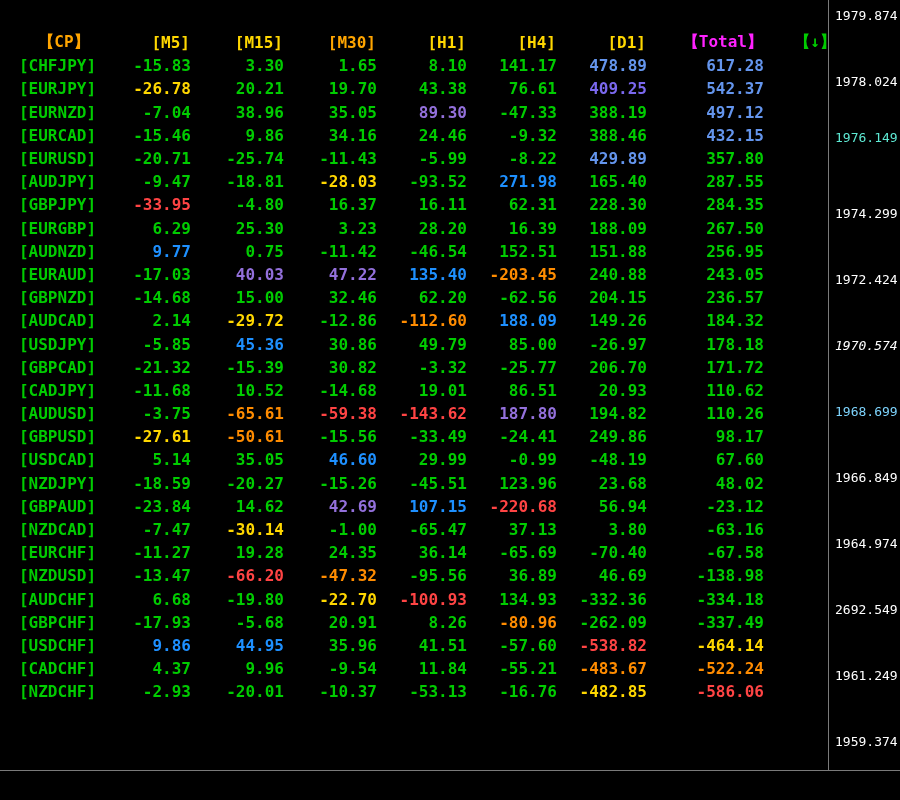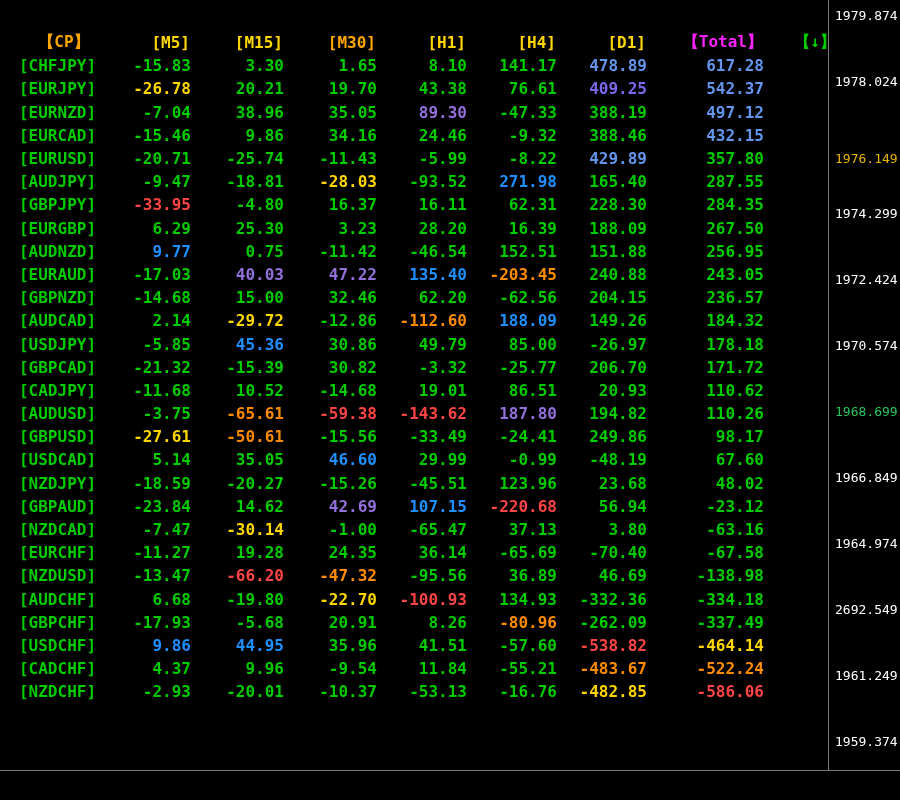--- a/index.html
+++ b/index.html
@@ -121,24 +121,24 @@
         <div class="row"><div class="cell pair" style="color: rgb(0, 204, 0);">[GBPCHF]</div><div class="cell" style="color: rgb(0, 204, 0);">-17.93</div><div class="cell" style="color: rgb(0, 204, 0);">-5.68</div><div class="cell" style="color: rgb(0, 204, 0);">20.91</div><div class="cell" style="color: rgb(0, 204, 0);">8.26</div><div class="cell" style="color: rgb(255, 140, 0);">-80.96</div><div class="cell" style="color: rgb(0, 204, 0);">-262.09</div><div class="cell" style="color: rgb(0, 204, 0);">-337.49</div></div>
         <div class="row"><div class="cell pair" style="color: rgb(0, 204, 0);">[USDCHF]</div><div class="cell" style="color: rgb(30, 144, 255);">9.86</div><div class="cell" style="color: rgb(30, 144, 255);">44.95</div><div class="cell" style="color: rgb(0, 204, 0);">35.96</div><div class="cell" style="color: rgb(0, 204, 0);">41.51</div><div class="cell" style="color: rgb(0, 204, 0);">-57.60</div><div class="cell" style="color: rgb(255, 68, 68);">-538.82</div><div class="cell" style="color: rgb(255, 215, 0);">-464.14</div></div>
         <div class="row"><div class="cell pair" style="color: rgb(0, 204, 0);">[CADCHF]</div><div class="cell" style="color: rgb(0, 204, 0);">4.37</div><div class="cell" style="color: rgb(0, 204, 0);">9.96</div><div class="cell" style="color: rgb(0, 204, 0);">-9.54</div><div class="cell" style="color: rgb(0, 204, 0);">11.84</div><div class="cell" style="color: rgb(0, 204, 0);">-55.21</div><div class="cell" style="color: rgb(255, 140, 0);">-483.67</div><div class="cell" style="color: rgb(255, 140, 0);">-522.24</div></div>
         <div class="row"><div class="cell pair" style="color: rgb(0, 204, 0);">[NZDCHF]</div><div class="cell" style="color: rgb(0, 204, 0);">-2.93</div><div class="cell" style="color: rgb(0, 204, 0);">-20.01</div><div class="cell" style="color: rgb(0, 204, 0);">-10.37</div><div class="cell" style="color: rgb(0, 204, 0);">-53.13</div><div class="cell" style="color: rgb(0, 204, 0);">-16.76</div><div class="cell" style="color: rgb(255, 215, 0);">-482.85</div><div class="cell" style="color: rgb(255, 68, 68);">-586.06</div></div>
       </div>
   </div>
 
   <div class="price-axis">
       <div class="price-tick" style="top: 8px; color: rgb(255, 255, 255);">1979.874</div>
       <div class="price-tick" style="top: 74px; color: rgb(255, 255, 255);">1978.024</div>
-      <div class="price-tick" style="top: 151px; color: #eab308;">1976.149</div>
+      <div class="price-tick" style="top: 130px; color: #5eead4;">1976.149</div>
       <div class="price-tick" style="top: 206px; color: rgb(255, 255, 255);">1974.299</div>
       <div class="price-tick" style="top: 272px; color: rgb(255, 255, 255);">1972.424</div>
-      <div class="price-tick" style="top: 338px; color: rgb(255, 255, 255);">1970.574</div>
-      <div class="price-tick" style="top: 404px; color: #22c55e;">1968.699</div>
+      <div class="price-tick" style="top: 338px; color: rgb(255, 255, 255); font-style: italic;">1970.574</div>
+      <div class="price-tick" style="top: 404px; color: #7dd3fc;">1968.699</div>
       <div class="price-tick" style="top: 470px; color: rgb(255, 255, 255);">1966.849</div>
       <div class="price-tick" style="top: 536px; color: rgb(255, 255, 255);">1964.974</div>
       <div class="price-tick" style="top: 602px; color: rgb(255, 255, 255);">2692.549</div>
       <div class="price-tick" style="top: 668px; color: rgb(255, 255, 255);">1961.249</div>
       <div class="price-tick" style="top: 734px; color: rgb(255, 255, 255);">1959.374</div>
     </div>
 </div>
 
 </body></html>

